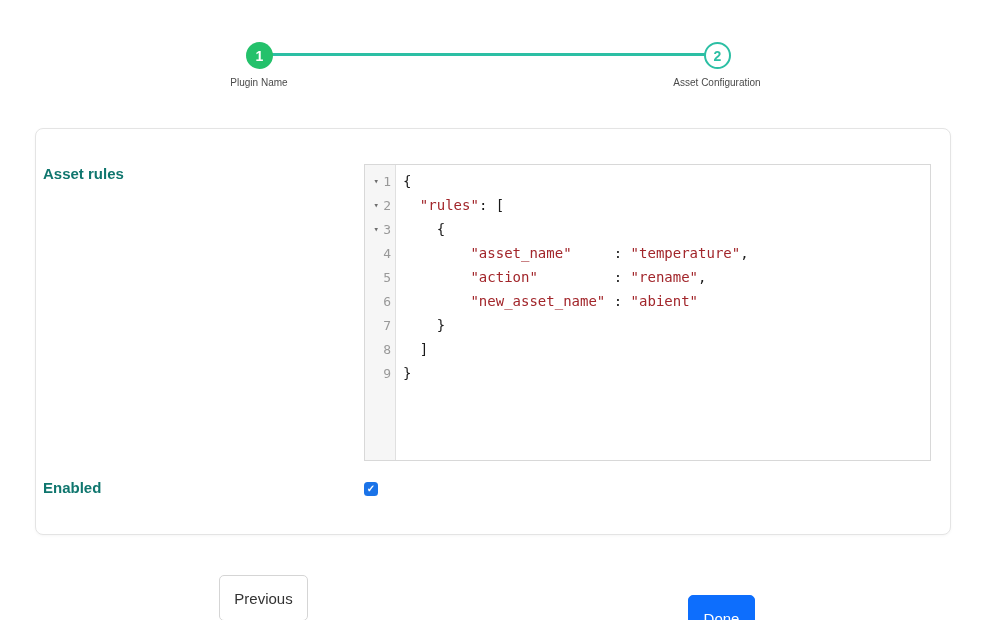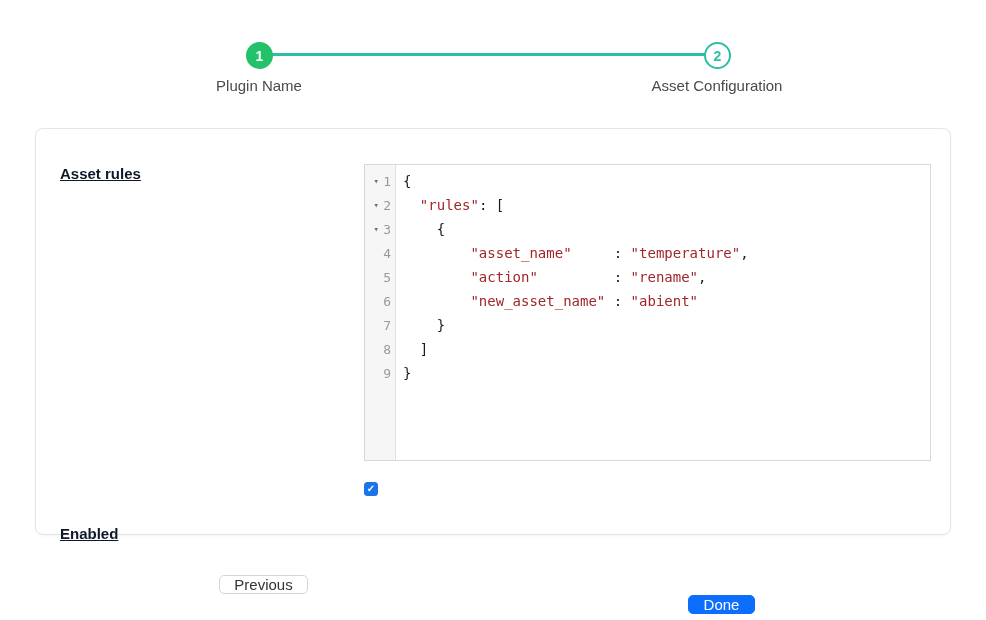--- a/index.html
+++ b/index.html
@@ -7,31 +7,31 @@
     font-family: "Liberation Sans", sans-serif; position: relative; overflow: hidden; }
 
   
   .stepper-line { position: absolute; left: 270px; top: 53px; width: 436px; height: 3px;
     background: #2cbfa4; }
   .step-circle { position: absolute; top: 42px; width: 27px; height: 27px; border-radius: 50%;
     display: flex; align-items: center; justify-content: center;
     font-size: 14px; font-weight: bold; }
   .step-1 { left: 246px; background: #24c16b; color: #ffffff; }
   .step-2 { left: 704px; background: #ffffff; border: 2px solid #2cbfa4; color: #2cbfa4; }
-  .step-label { position: absolute; top: 77px; font-size: 15px; color: #4a4a4a; text-align: center; }
+  .step-label { position: absolute; top: 77px; font-size: 10px; color: #4a4a4a; text-align: center; }
   .label-1 { left: 159px; width: 200px; }
   .label-2 { left: 617px; width: 200px; }
 
   
   .card { position: absolute; left: 35px; top: 128px; width: 916px; height: 407px;
     background: #ffffff; border: 1px solid #e4e4e4; border-radius: 8px;
     box-shadow: 0 1px 3px rgba(0,0,0,0.04); }
-  .field-label { position: absolute; left: 24px; font-size: 15px; font-weight: bold; color: #0f172a; text-decoration: underline; }
+  .field-label { position: absolute; left: 7px; font-size: 15px; font-weight: bold; color: #0f766e; }
   .asset-rules-label { top: 36px; }
-  .enabled-label { top: 350px; margin-top: 46px; }
+  .enabled-label { top: 350px; }
 
   
   .editor { position: absolute; left: 328px; top: 35px; width: 567px; height: 297px;
     border: 1px solid #d8d8d8; background: #ffffff; display: flex;
     font-family: "DejaVu Sans Mono", "Liberation Mono", monospace; font-size: 14px; }
   .gutter { width: 31px; background: #f6f6f6; border-right: 1px solid #e0e0e0;
     padding-top: 4px; flex-shrink: 0; }
   .gutter-line { height: 24px; display: flex; align-items: center; justify-content: flex-end;
     padding-right: 4px; }
   .fold-arrow { color: #6e6e6e; font-size: 9px; margin-right: 2px; width: 10px; text-align: center; }
@@ -40,21 +40,21 @@
   .code-line { height: 24px; line-height: 24px; white-space: pre; color: #1a1a1a; }
   .seg-str { color: #a2262b; }
 
   
   .checkbox { position: absolute; left: 328px; top: 353px; width: 14px; height: 14px;
     background: #1a73e8; border-radius: 3.5px; display: flex; align-items: center;
     justify-content: center; cursor: pointer; }
   .checkbox .check { color: #ffffff; font-size: 10px; font-weight: bold; line-height: 1; }
 
   
-  .btn { position: absolute; top: 575px; height: 19px; border-radius: 5px; font-size: 15px;
+  .btn { position: absolute; top: 575px; height: 46px; border-radius: 5px; font-size: 15px;
     display: flex; align-items: center; justify-content: center; cursor: pointer; }
   .btn-previous { left: 219px; width: 89px; background: #ffffff; border: 1px solid #d5d5d5;
     color: #333333; }
   .btn-done { left: 688px; width: 67px; background: #0d6efd; border: 1px solid #0d6efd;
     color: #ffffff; margin-top: 20px; }
 </style>
 </head>
 <body>
 
 <div class="stepper-line"></div>

